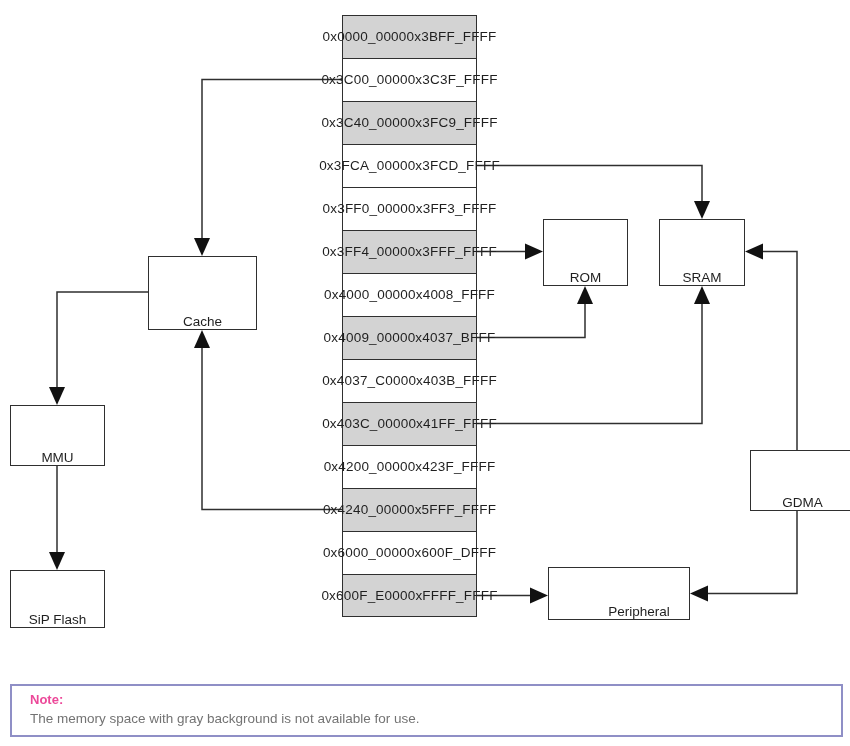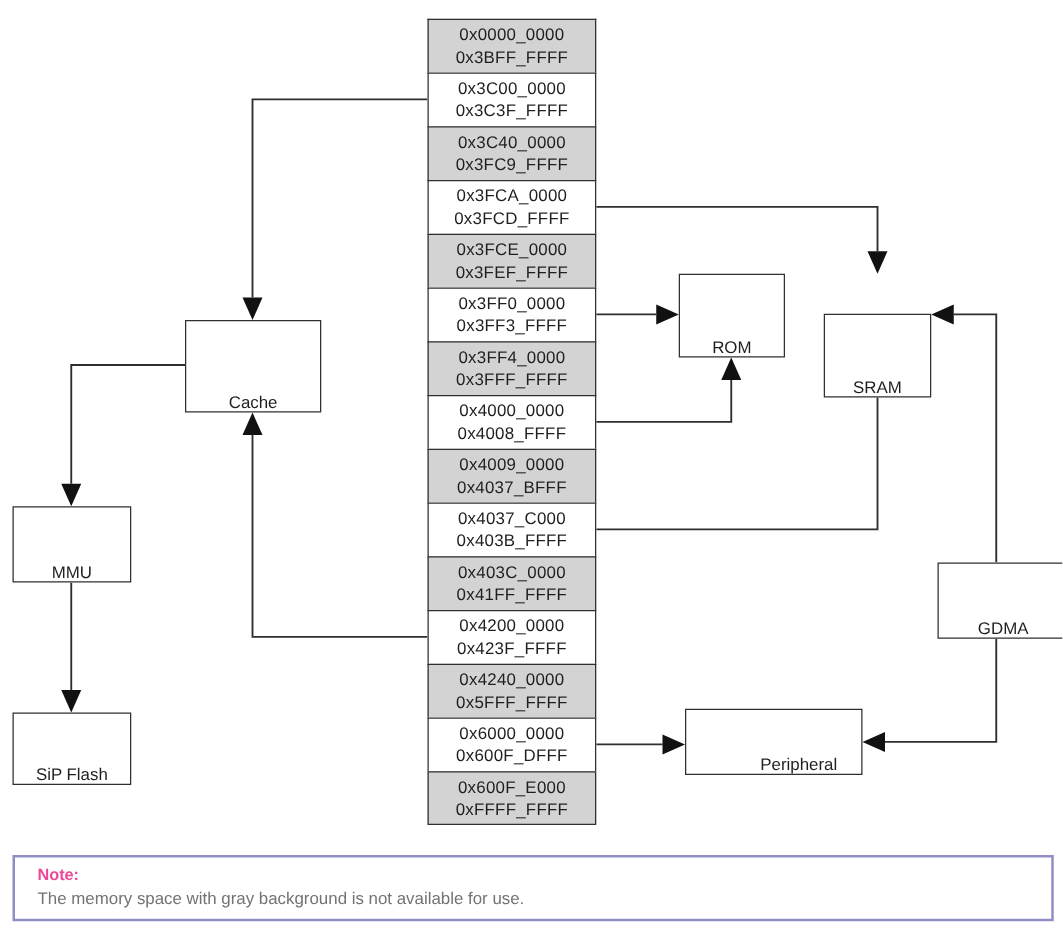--- a/index.html
+++ b/index.html
@@ -29,21 +29,21 @@
     width: 135px;
     z-index: 1;
   }
   .row {
     box-sizing: border-box;
     height: 43px;
     border: 1.5px solid #2f2f2f;
     border-bottom: none;
     background: #ffffff;
     display: flex;
-    flex-direction: column;
+    flex-direction: row;
     align-items: center;
     justify-content: center;
     font-size: 13.5px;
     line-height: 18px;
     color: #1f1f1f;
     letter-spacing: 0.2px;
   }
   .row:last-child { border-bottom: 1.5px solid #2f2f2f; }
   .row.unavail { background: #d3d3d3; }
   
@@ -56,21 +56,21 @@
     align-items: flex-end;
     justify-content: center;
     font-size: 13.5px;
     color: #1f1f1f;
     z-index: 1;
   }
   .node.cache      { left: 148px; top: 256px; width: 109px; height: 74px; }
   .node.mmu        { left: 10px;  top: 405px; width: 95px;  height: 61px; }
   .node.sipflash   { left: 10px;  top: 570px; width: 95px;  height: 58px; }
   .node.rom        { left: 543px; top: 219px; width: 85px;  height: 67px; }
-  .node.sram       { left: 659px; top: 219px; width: 86px;  height: 67px; margin-top: 32px; }
+  .node.sram       { left: 659px; top: 219px; width: 86px;  height: 67px; }
   .node.gdma       { left: 750px; top: 450px; width: 105px;  height: 61px; }
   .node.peripheral { left: 548px; top: 567px; width: 142px; height: 53px; padding-left: 40px; }
   
   .note {
     position: absolute;
     box-sizing: border-box;
     left: 10px;
     top: 684px;
     width: 833px;
     height: 53px;
@@ -172,24 +172,20 @@
       <span>0x3C3F_FFFF</span>
     </div>
     <div class="row unavail">
       <span>0x3C40_0000</span>
       <span>0x3FC9_FFFF</span>
     </div>
     <div class="row">
       <span>0x3FCA_0000</span>
       <span>0x3FCD_FFFF</span>
     </div>
-    <div class="row unavail">
-      <span>0x3FCE_0000</span>
-      <span>0x3FEF_FFFF</span>
-    </div>
     <div class="row">
       <span>0x3FF0_0000</span>
       <span>0x3FF3_FFFF</span>
     </div>
     <div class="row unavail">
       <span>0x3FF4_0000</span>
       <span>0x3FFF_FFFF</span>
     </div>
     <div class="row">
       <span>0x4000_0000</span>

